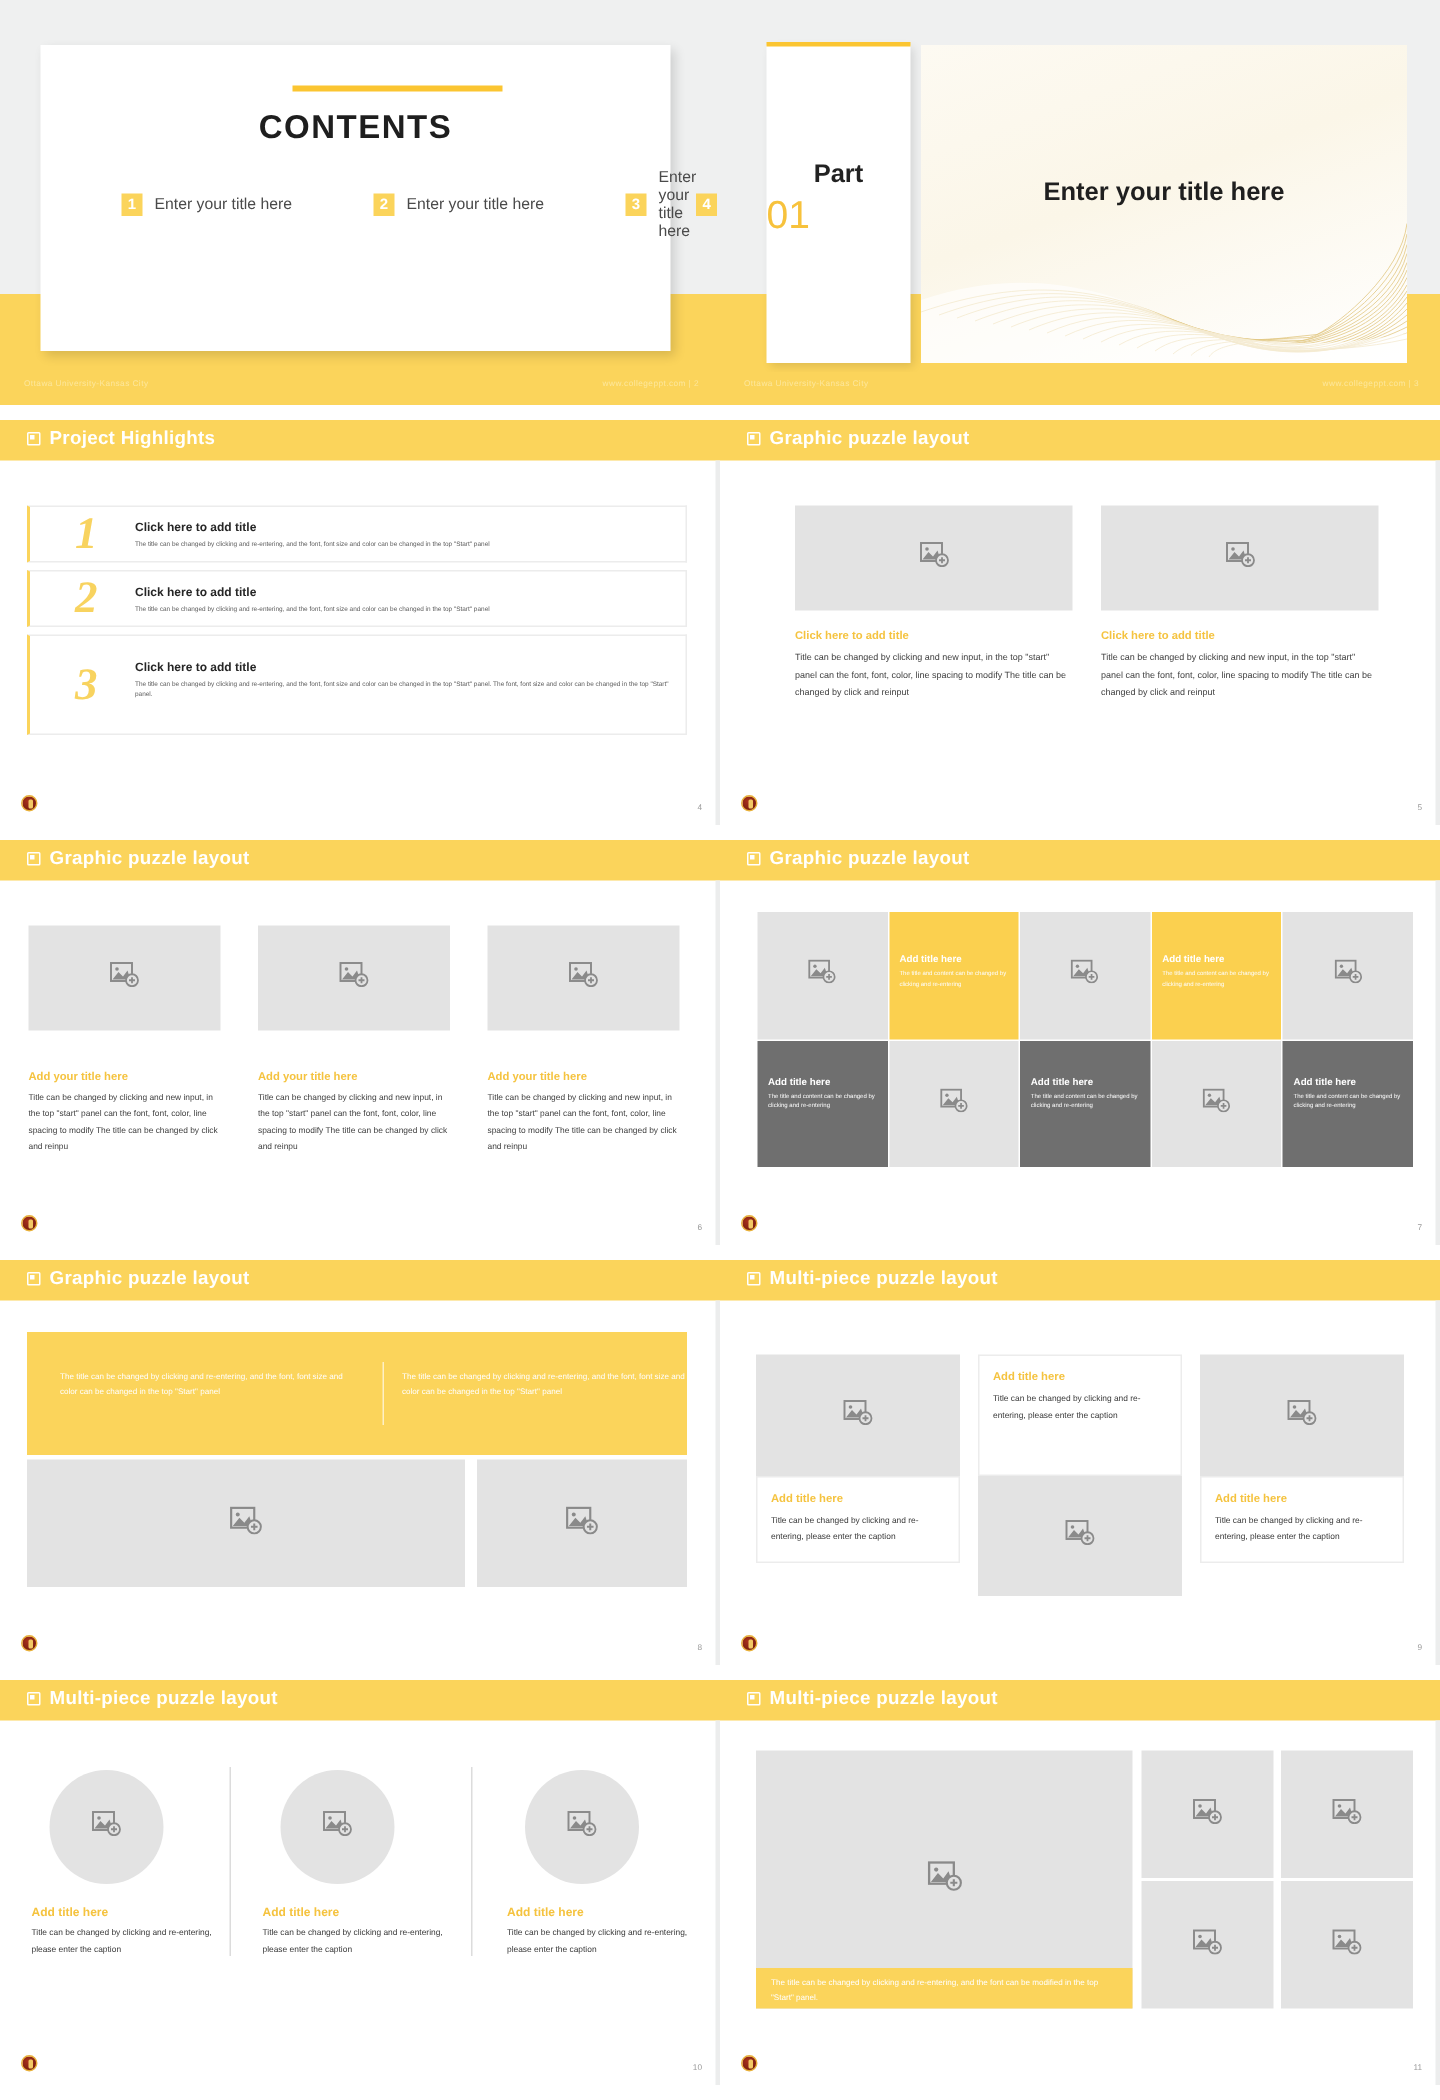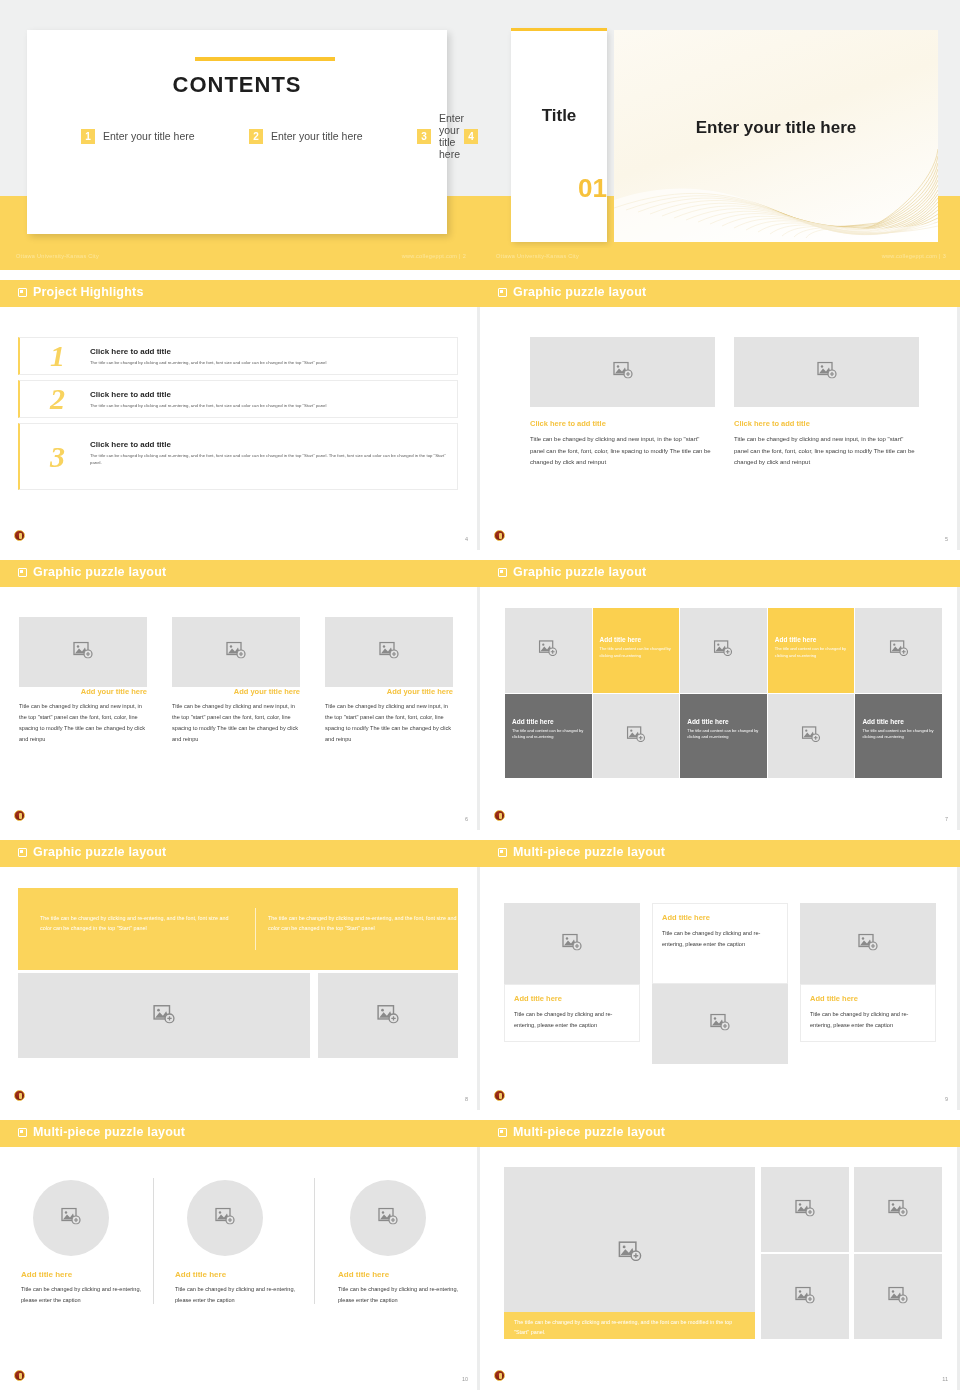--- a/index.html
+++ b/index.html
@@ -84,22 +84,22 @@
   }
   .s2 .leftcard .bar {
     position: absolute; left: 0; top: -2px; width: 96px; height: 3px;
     background: #fbc531;
   }
   .s2 .part-w {
     position: absolute; left: 0; top: 76px; width: 96px; text-align: center;
     font-size: 17px; font-weight: bold; color: #222;
   }
   .s2 .part-n {
-    position: absolute; left: 0; top: 98px; width: 96px; text-align: right;
-    font-size: 26px; font-weight: bold; color: #f7c23c; margin-top: 45px;
+    position: absolute; left: 0; top: 98px; width: 96px; text-align: left;
+    font-size: 26px; font-weight: normal; color: #f7c23c;
   }
   .s2 .rightcard {
     position: absolute; left: 134px; top: 30px; width: 324px; height: 212px;
     background: linear-gradient(160deg,#fdfaf2 0%,#fbf6e8 45%,#ffffff 100%);
     overflow: hidden;
   }
   .s2 .rt {
     position: absolute; left: 0; top: 88px; width: 324px; text-align: center;
     font-size: 17px; font-weight: bold; color: #1f1f1f;
   }
@@ -178,21 +178,21 @@
   .s4 .ct {
     margin-top: 12px; font-size: 7.5px; font-weight: bold; color: #f5c33f;
   }
   .s4 .cd {
     margin-top: 6px; font-size: 6px; color: #3f3f3f; line-height: 1.95;
   }
 
   
   .s5 .col { position: absolute; width: 128px; }
   .s5 .ph { height: 70px; }
-  .s5 .ct { margin-top: 0; font-size: 7.5px; font-weight: bold; color: #f5c33f; text-align: right; }
+  .s5 .ct { margin-top: 26px; font-size: 7.5px; font-weight: bold; color: #f5c33f; }
   .s5 .cd { margin-top: 5px; font-size: 5.6px; color: #3f3f3f; line-height: 1.95; }
 
   
   .s6 .grid {
     position: absolute; left: 25px; top: 48px;
     width: 437px; height: 170px;
     display: grid;
     grid-template-columns: repeat(5,1fr);
     grid-template-rows: 1fr 1fr;
     gap: 1px;
@@ -299,21 +299,21 @@
     <div class="foot">
       <span class="fl">Ottawa University-Kansas City</span>
       <span class="fr">www.collegeppt.com | 2</span>
     </div>
   </div>
 
   <div class="slide r s2" style="top:0px;">
     <div class="btm-band"></div>
     <div class="leftcard">
       <div class="bar"></div>
-      <div class="part-w">Title</div>
+      <div class="part-w">Part</div>
       <div class="part-n">01</div>
     </div>
     <div class="rightcard">
       <div class="rt">Enter your title here</div>
       <svg class="wave" width="324" height="120" viewBox="0 0 324 120">
         <g fill="none" stroke="#d9b75f" stroke-width="0.55" opacity="0.75">
           <path d="M0 86 C70 62 120 70 170 92 C215 112 270 116 324 104"></path>
           <path d="M12 88 C78 64 126 73 176 95 C220 114 274 118 324 100"></path>
           <path d="M24 90 C86 66 132 76 182 97 C224 115 278 119 324 96"></path>
           <path d="M36 92 C94 69 138 78 188 99 C228 116 282 120 324 92"></path>

